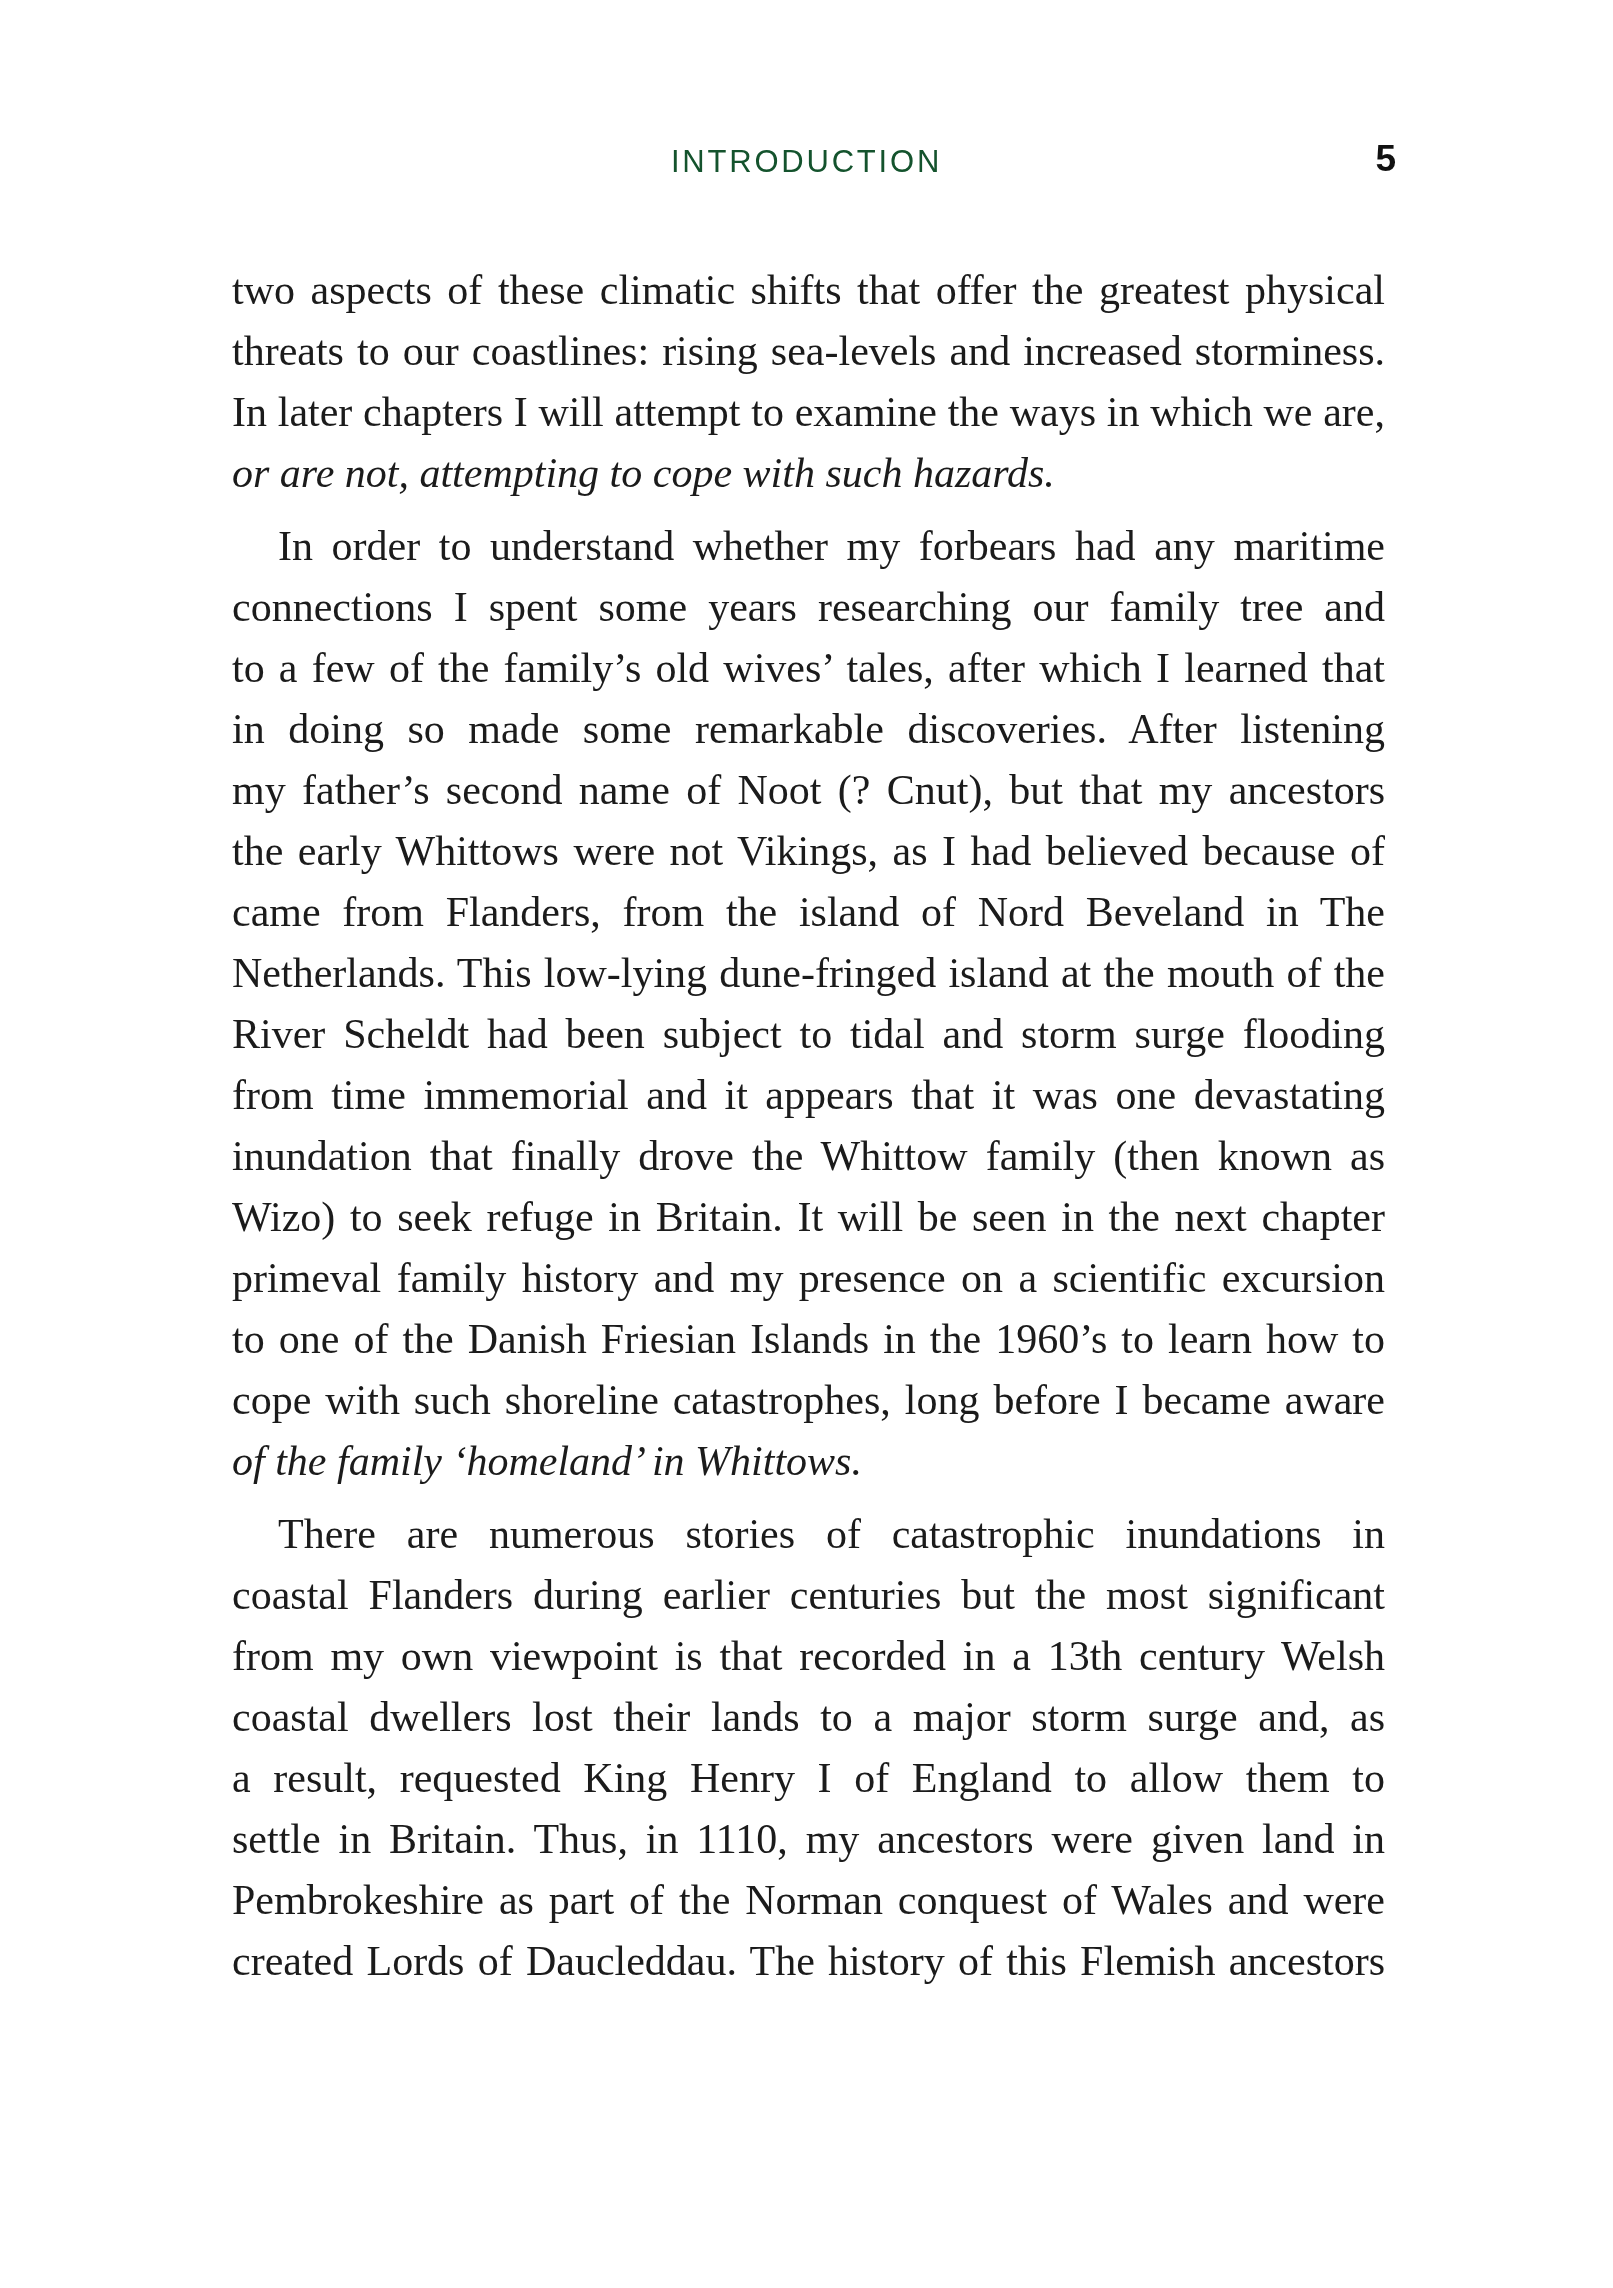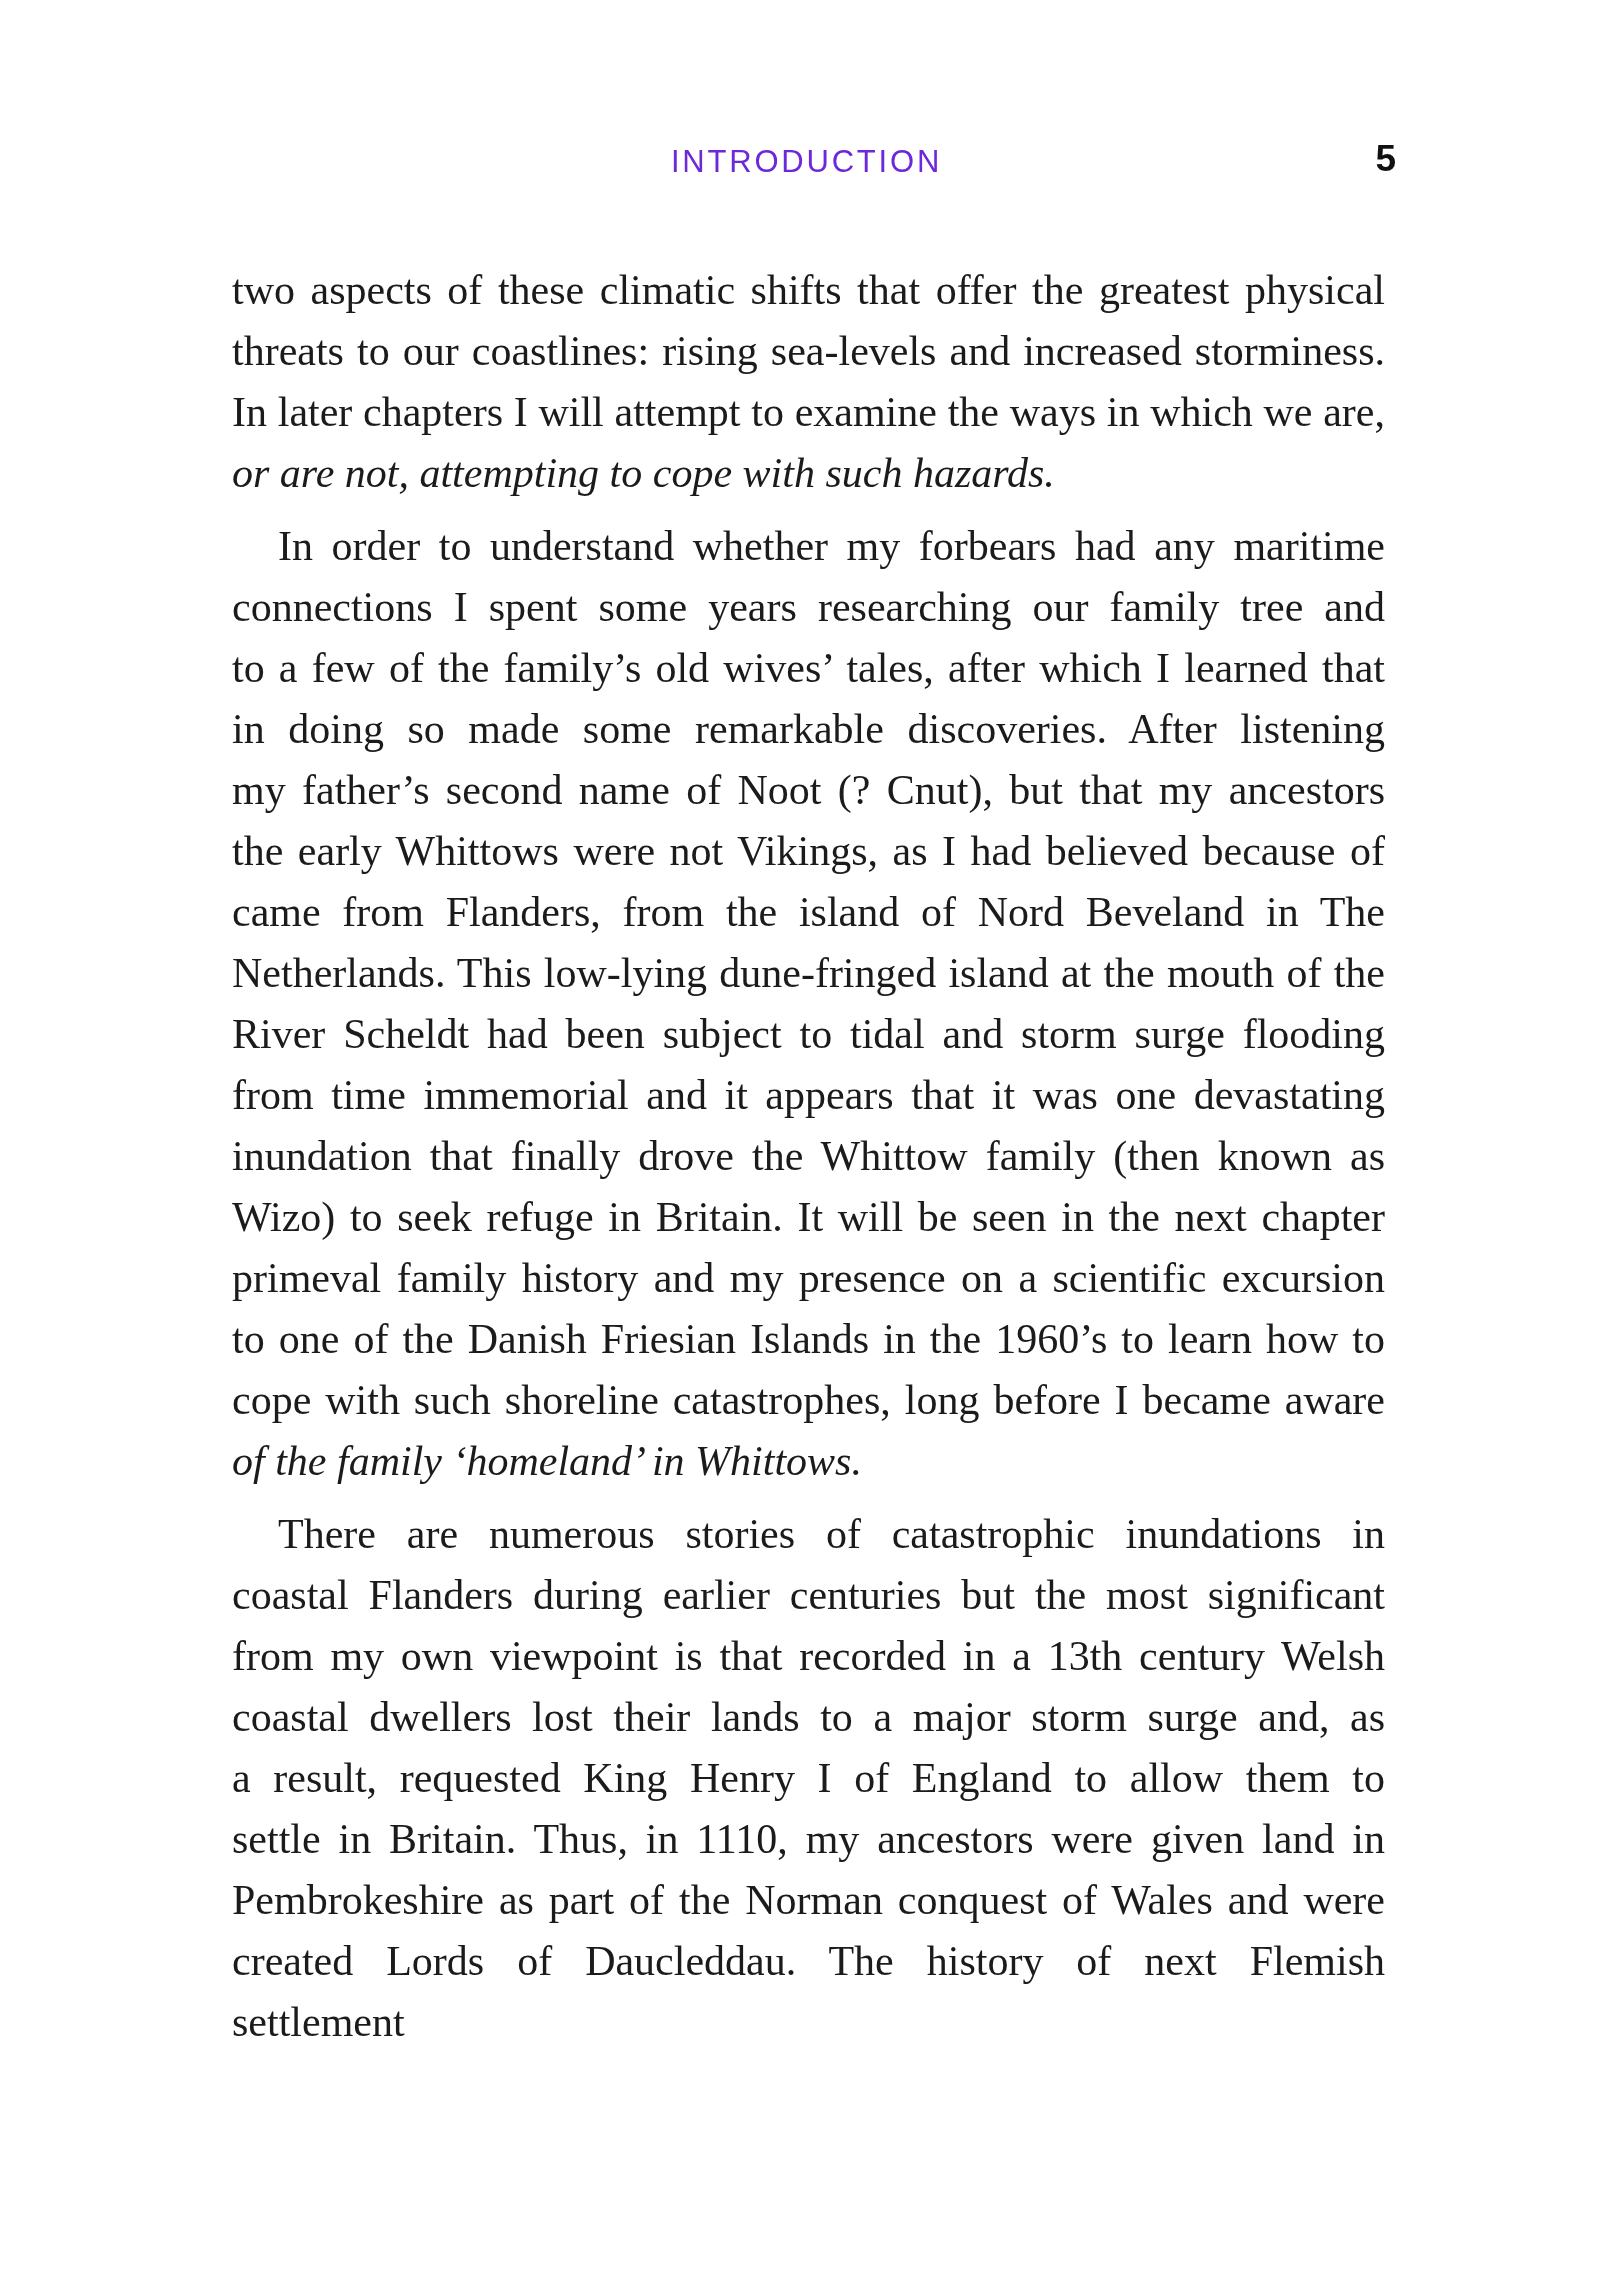--- a/index.html
+++ b/index.html
@@ -27,21 +27,21 @@
     position: absolute;
     top: 146px;
     left: 0;
     width: 100%;
     text-align: center;
     font-family: "Liberation Sans", sans-serif;
     font-weight: 400;
     font-size: 31px;
     line-height: 1;
     letter-spacing: 2.8px;
-    color: #6d28d9;
+    color: #14532d;
   }
   .page-number {
     position: absolute;
     top: 140px;
     right: 217px;
     font-family: "Liberation Sans", sans-serif;
     font-weight: 700;
     font-size: 37px;
     line-height: 1;
     color: #111111;
@@ -98,17 +98,17 @@
         <div class="line last">of the family ‘homeland’ in Whittows.</div>
       </div>
       <div class="paragraph">
         <div class="line indent">There are numerous stories of catastrophic inundations in</div>
         <div class="line">coastal Flanders during earlier centuries but the most significant</div>
         <div class="line">from my own viewpoint is that recorded in a 13th century Welsh</div>
         <div class="line">coastal dwellers lost their lands to a major storm surge and, as</div>
         <div class="line">a result, requested King Henry I of England to allow them to</div>
         <div class="line">settle in Britain. Thus, in 1110, my ancestors were given land in</div>
         <div class="line">Pembrokeshire as part of the Norman conquest of Wales and were</div>
-        <div class="line">created Lords of Daucleddau. The history of next Flemish settlement</div>
+        <div class="line">created Lords of Daucleddau. The history of this Flemish ancestors</div>
       </div>
     </main>
 </div>
 
 
 </body></html>

